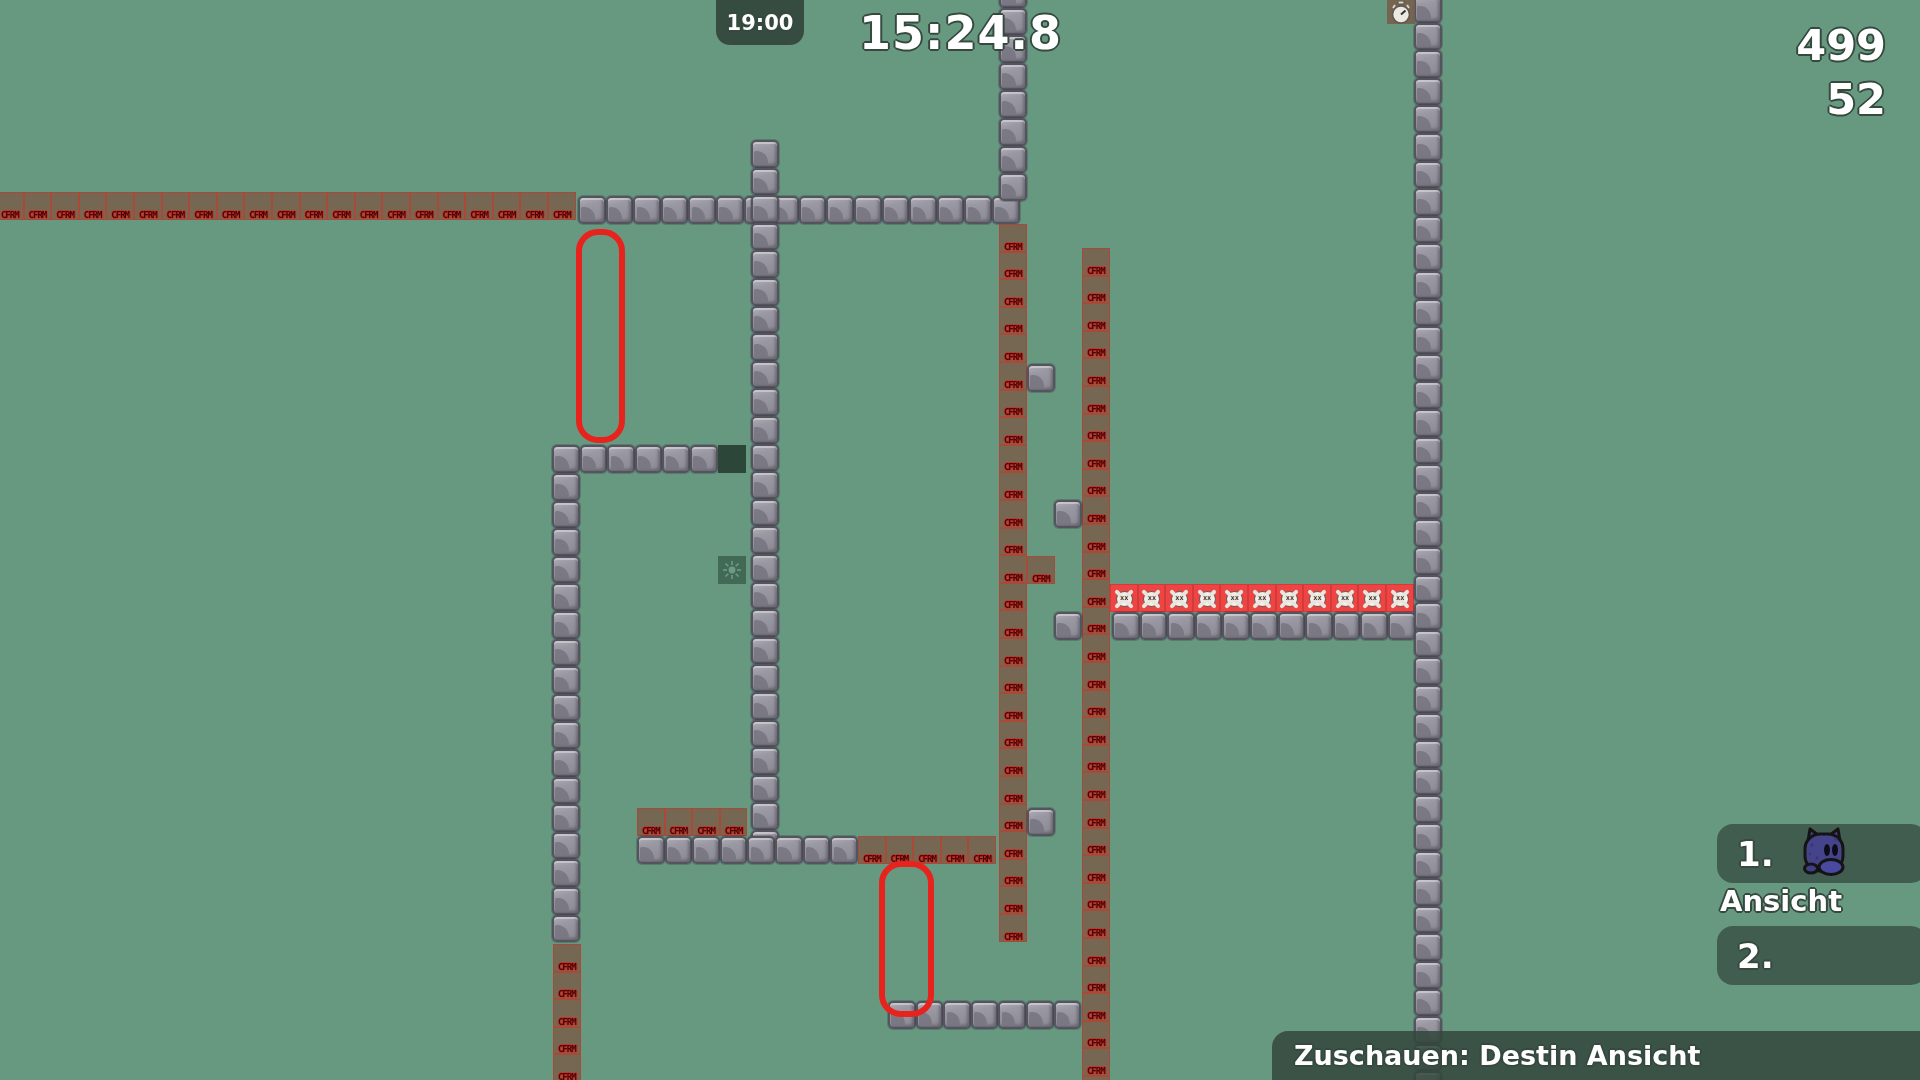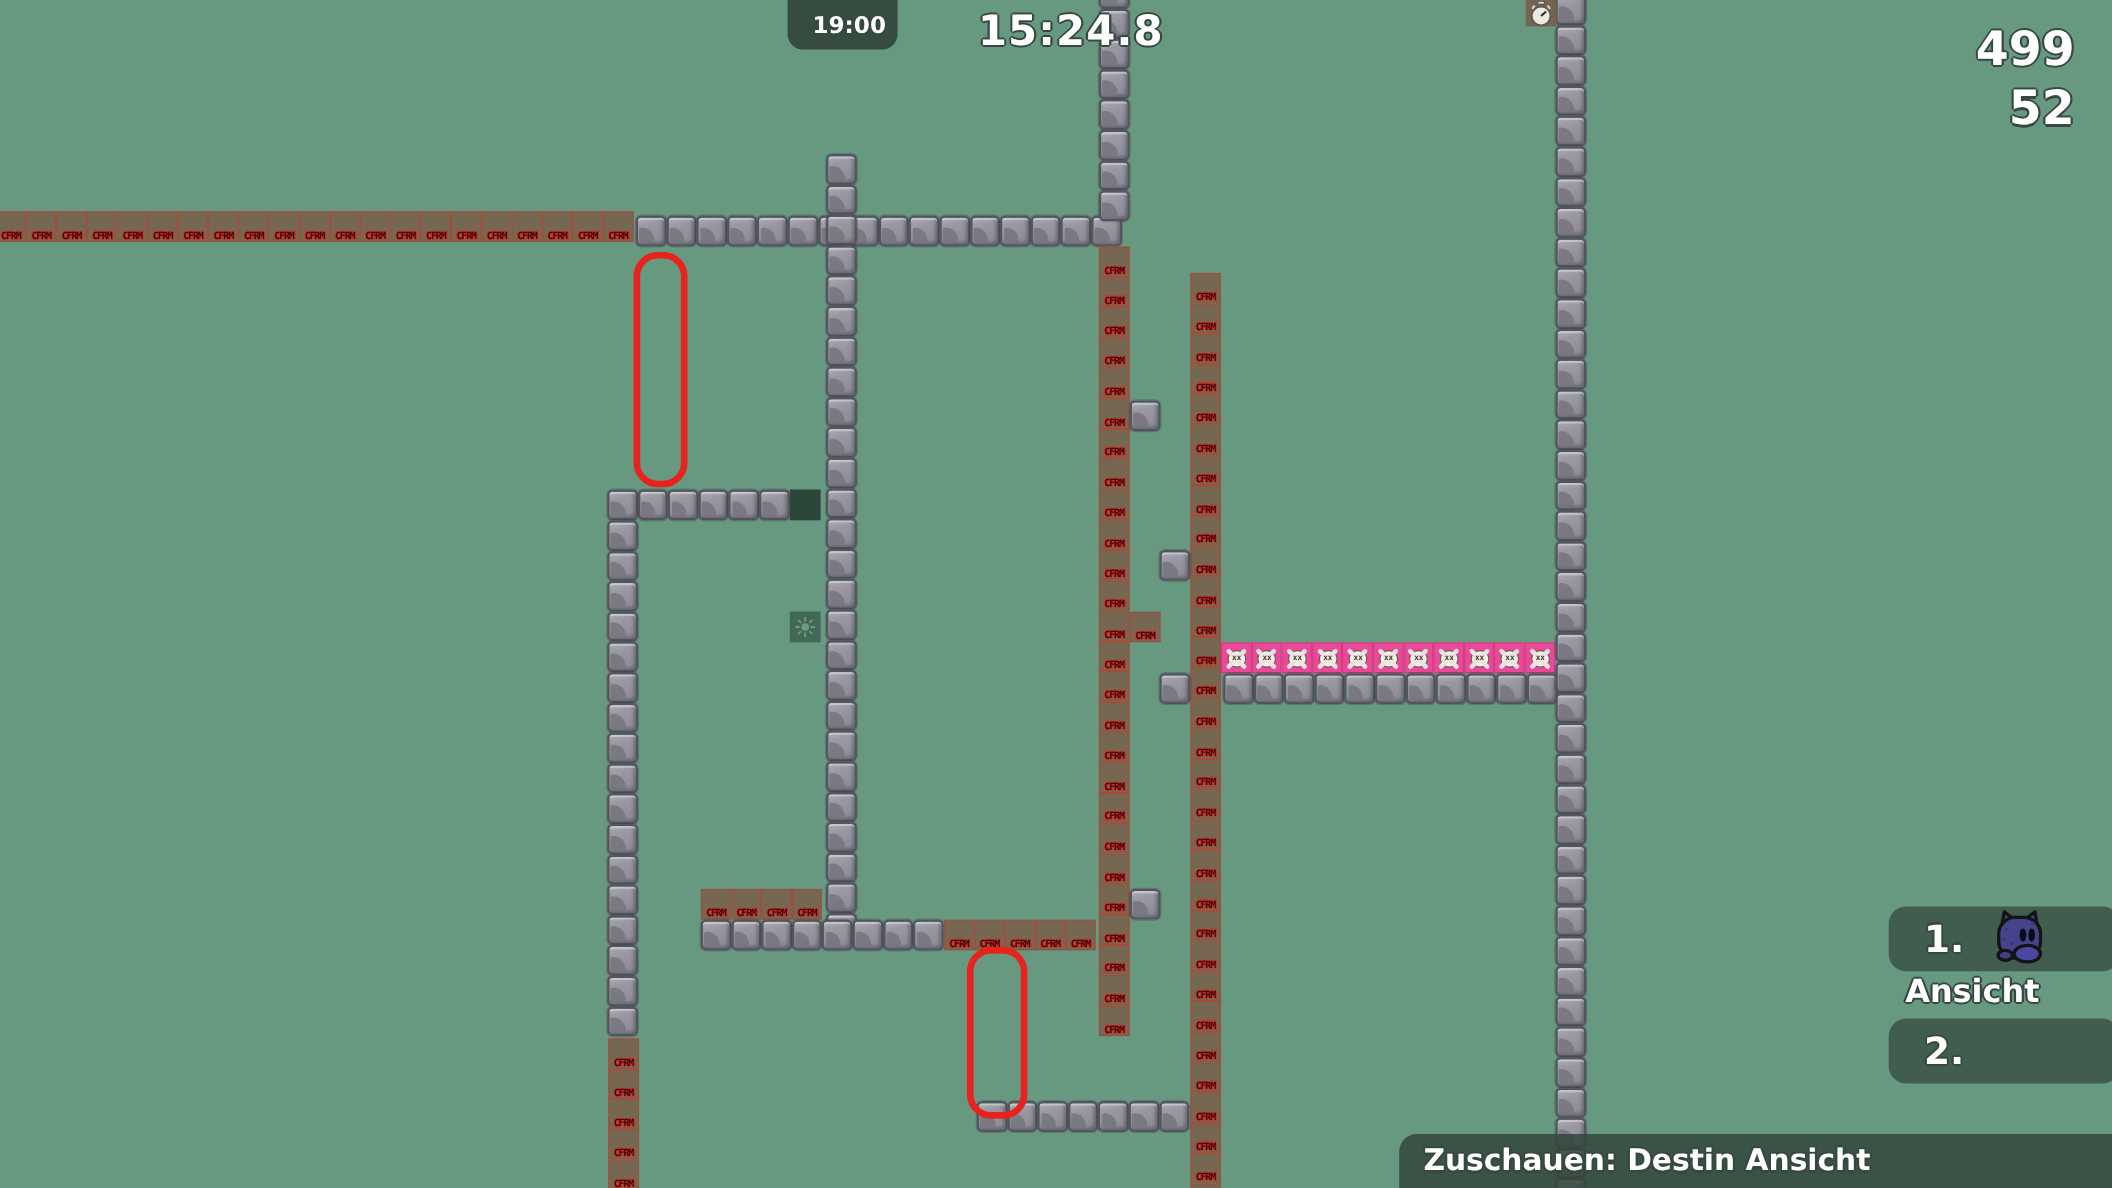--- a/index.html
+++ b/index.html
@@ -24,21 +24,21 @@
   .freeze{
     background:rgba(118,99,79,.93);
     box-shadow:inset 0 0 0 1px rgba(196,58,43,.65);
   }
   .cfrm{
     position:absolute;left:50%;bottom:0;transform:translateX(-50%);
     font:bold 9px "DejaVu Sans Mono",monospace;letter-spacing:-1px;
     color:#42070a;white-space:nowrap;
     text-shadow:-1px 0 0 #c83326,1px 0 0 #c83326,0 -1px 0 #c83326,0 1px 0 #c83326;
   }
-  .kill{background:#ec4899;box-shadow:inset 0 0 0 1px rgba(120,30,25,.25);}
+  .kill{background:#ef4444;box-shadow:inset 0 0 0 1px rgba(120,30,25,.25);}
   .skull{
     position:absolute;left:50%;top:50%;width:15px;height:14px;margin:-7px 0 0 -8px;
     background:#f2efe9;border:1px solid #6b5a50;border-radius:50%;
     font:bold 7px "DejaVu Sans Mono",monospace;color:#4a372e;text-align:center;line-height:13px;
     z-index:2;letter-spacing:0;
   }
   .skull::before,.skull::after{
     content:"";position:absolute;left:-5px;top:5px;width:24px;height:4px;
     background:#e9e5de;border-radius:2px;z-index:-1;
   }
@@ -51,28 +51,28 @@
   .stopwatch svg{position:absolute;left:50%;top:1px;transform:translateX(-50%);}
 
   
   .anno-text{
     position:absolute;left:80px;top:525px;z-index:6;
     font:45px "Liberation Sans","DejaVu Sans",sans-serif;line-height:62px;
   }
   .capsule{position:absolute;z-index:6;border:6px solid #e8231d;border-radius:22px;background:transparent;}
 
   
-  .outlined{color:#fff;text-shadow:-2px 0 0 #35493e,2px 0 0 #35493e,0 -2px 0 #35493e,0 2px 0 #35493e,-1px -1px 0 #35493e,1px 1px 0 #35493e,-1px 1px 0 #35493e,1px -1px 0 #35493e;padding-left:12px;}
+  .outlined{color:#fff;text-shadow:-2px 0 0 #35493e,2px 0 0 #35493e,0 -2px 0 #35493e,0 2px 0 #35493e,-1px -1px 0 #35493e,1px 1px 0 #35493e,-1px 1px 0 #35493e,1px -1px 0 #35493e;}
   .clock-badge{
     position:absolute;left:716px;top:0;width:88px;height:45px;z-index:10;
     background:rgba(52,72,61,.95);border-radius:0 0 14px 14px;
     display:flex;align-items:center;justify-content:center;
     font-weight:bold;font-size:21px;
   }
-  .race-timer{position:absolute;left:877px;top:6px;z-index:10;font-weight:bold;font-size:38px;letter-spacing:1px;}
+  .race-timer{position:absolute;left:859px;top:6px;z-index:10;font-weight:bold;font-size:46px;letter-spacing:1px;}
   .counters{position:absolute;right:34px;top:18px;z-index:10;text-align:right;font-weight:bold;font-size:43px;line-height:54px;}
   .spectate-bar{
     position:absolute;left:1272px;top:1031px;width:648px;height:49px;z-index:10;
     background:rgba(50,70,60,.85);border-radius:16px 0 0 0;
     display:flex;align-items:center;padding-left:22px;box-sizing:border-box;
     font-size:27px;font-weight:bold;
   }
 
   
   .sb-row{

